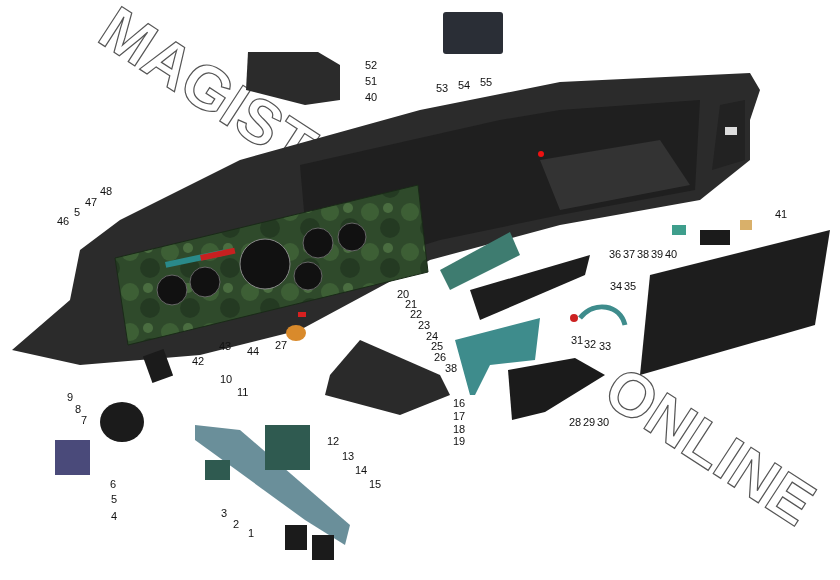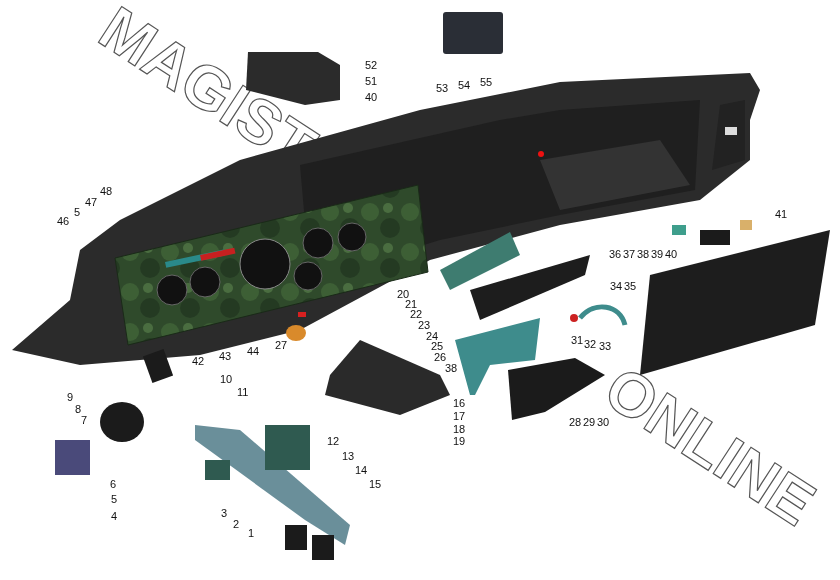--- a/index.html
+++ b/index.html
@@ -123,21 +123,21 @@
       <div class="lbl" style="left: 599px; top: 341px;">33</div>
       <div class="lbl" style="left: 610px; top: 281px;">34</div>
       <div class="lbl" style="left: 624px; top: 281px;">35</div>
       <div class="lbl" style="left: 609px; top: 249px;">36</div>
       <div class="lbl" style="left: 623px; top: 249px;">37</div>
       <div class="lbl" style="left: 637px; top: 249px;">38</div>
       <div class="lbl" style="left: 651px; top: 249px;">39</div>
       <div class="lbl" style="left: 665px; top: 249px;">40</div>
       <div class="lbl" style="left: 775px; top: 209px;">41</div>
       <div class="lbl" style="left: 192px; top: 356px;">42</div>
-      <div class="lbl" style="left: 219px; top: 351px;">43</div>
+      <div class="lbl" style="left: 219px; top: 341px;">43</div>
       <div class="lbl" style="left: 247px; top: 346px;">44</div>
       <div class="lbl" style="left: 275px; top: 340px;">27</div>
       <div class="lbl" style="left: 57px; top: 216px;">46</div>
       <div class="lbl" style="left: 85px; top: 197px;">47</div>
       <div class="lbl" style="left: 100px; top: 186px;">48</div>
       <div class="lbl" style="left: 74px; top: 207px;">5</div>
       <div class="lbl" style="left: 365px; top: 92px;">40</div>
       <div class="lbl" style="left: 365px; top: 76px;">51</div>
       <div class="lbl" style="left: 365px; top: 60px;">52</div>
       <div class="lbl" style="left: 436px; top: 83px;">53</div>

